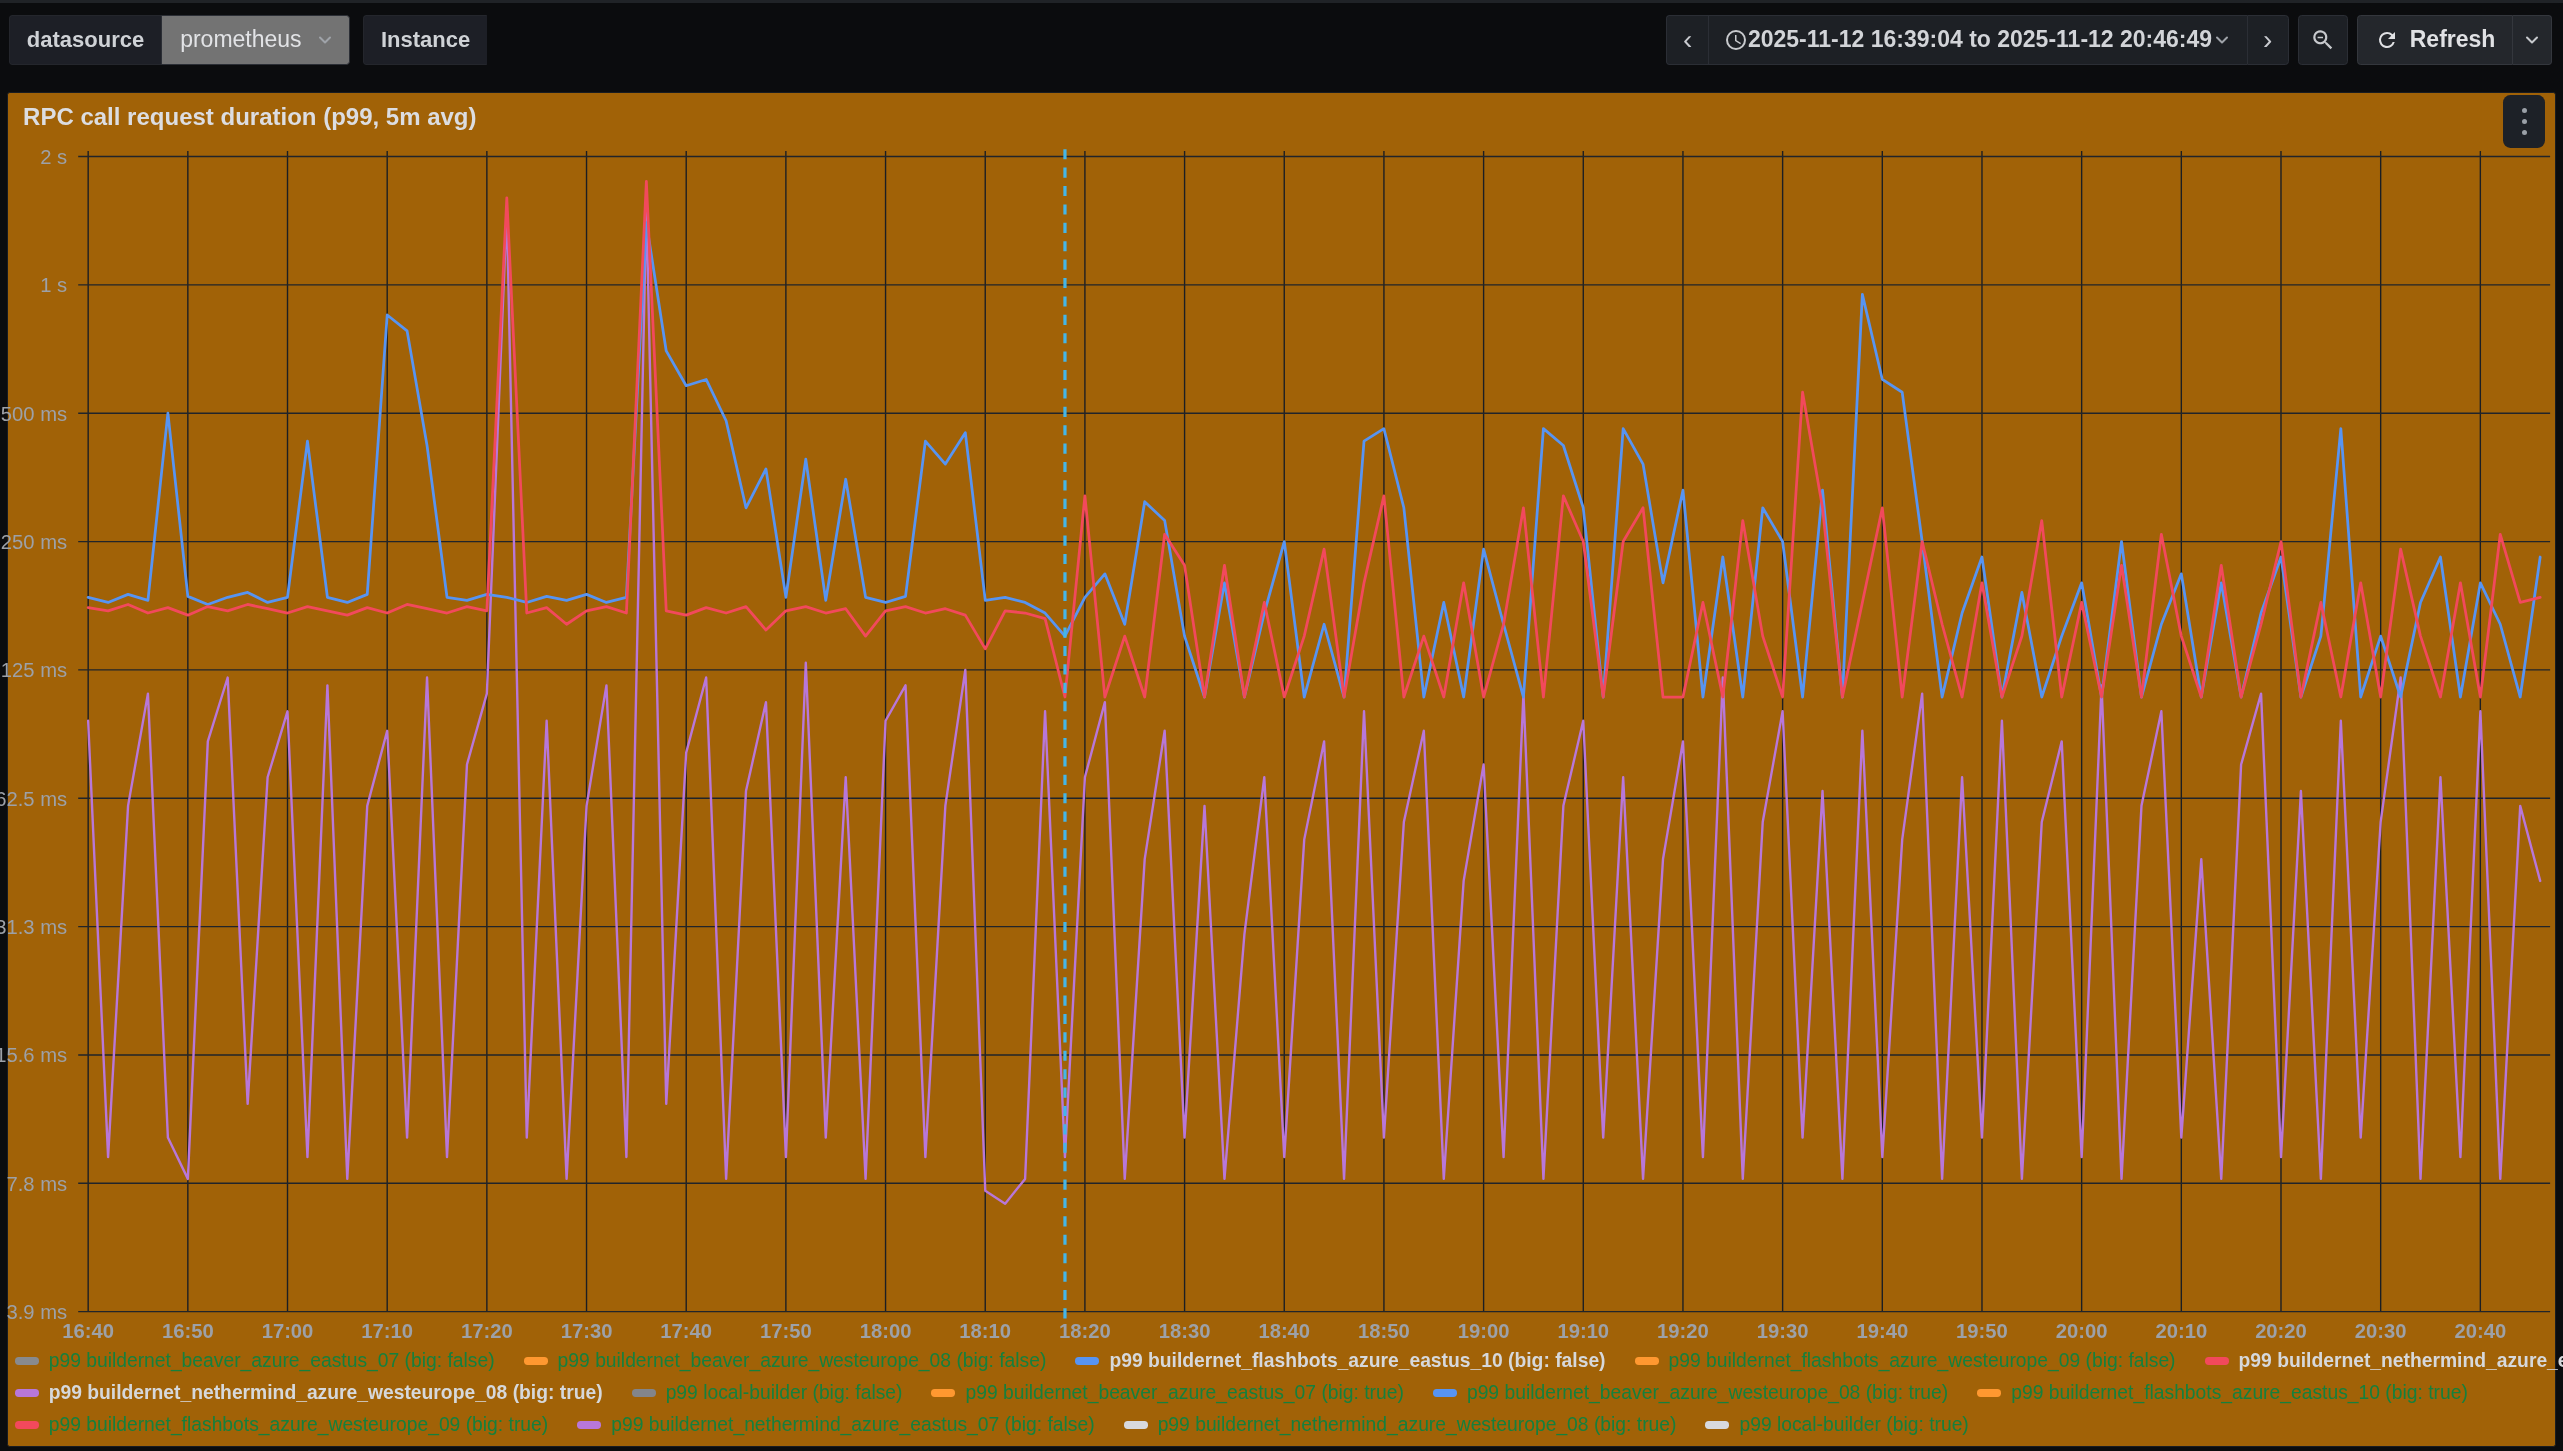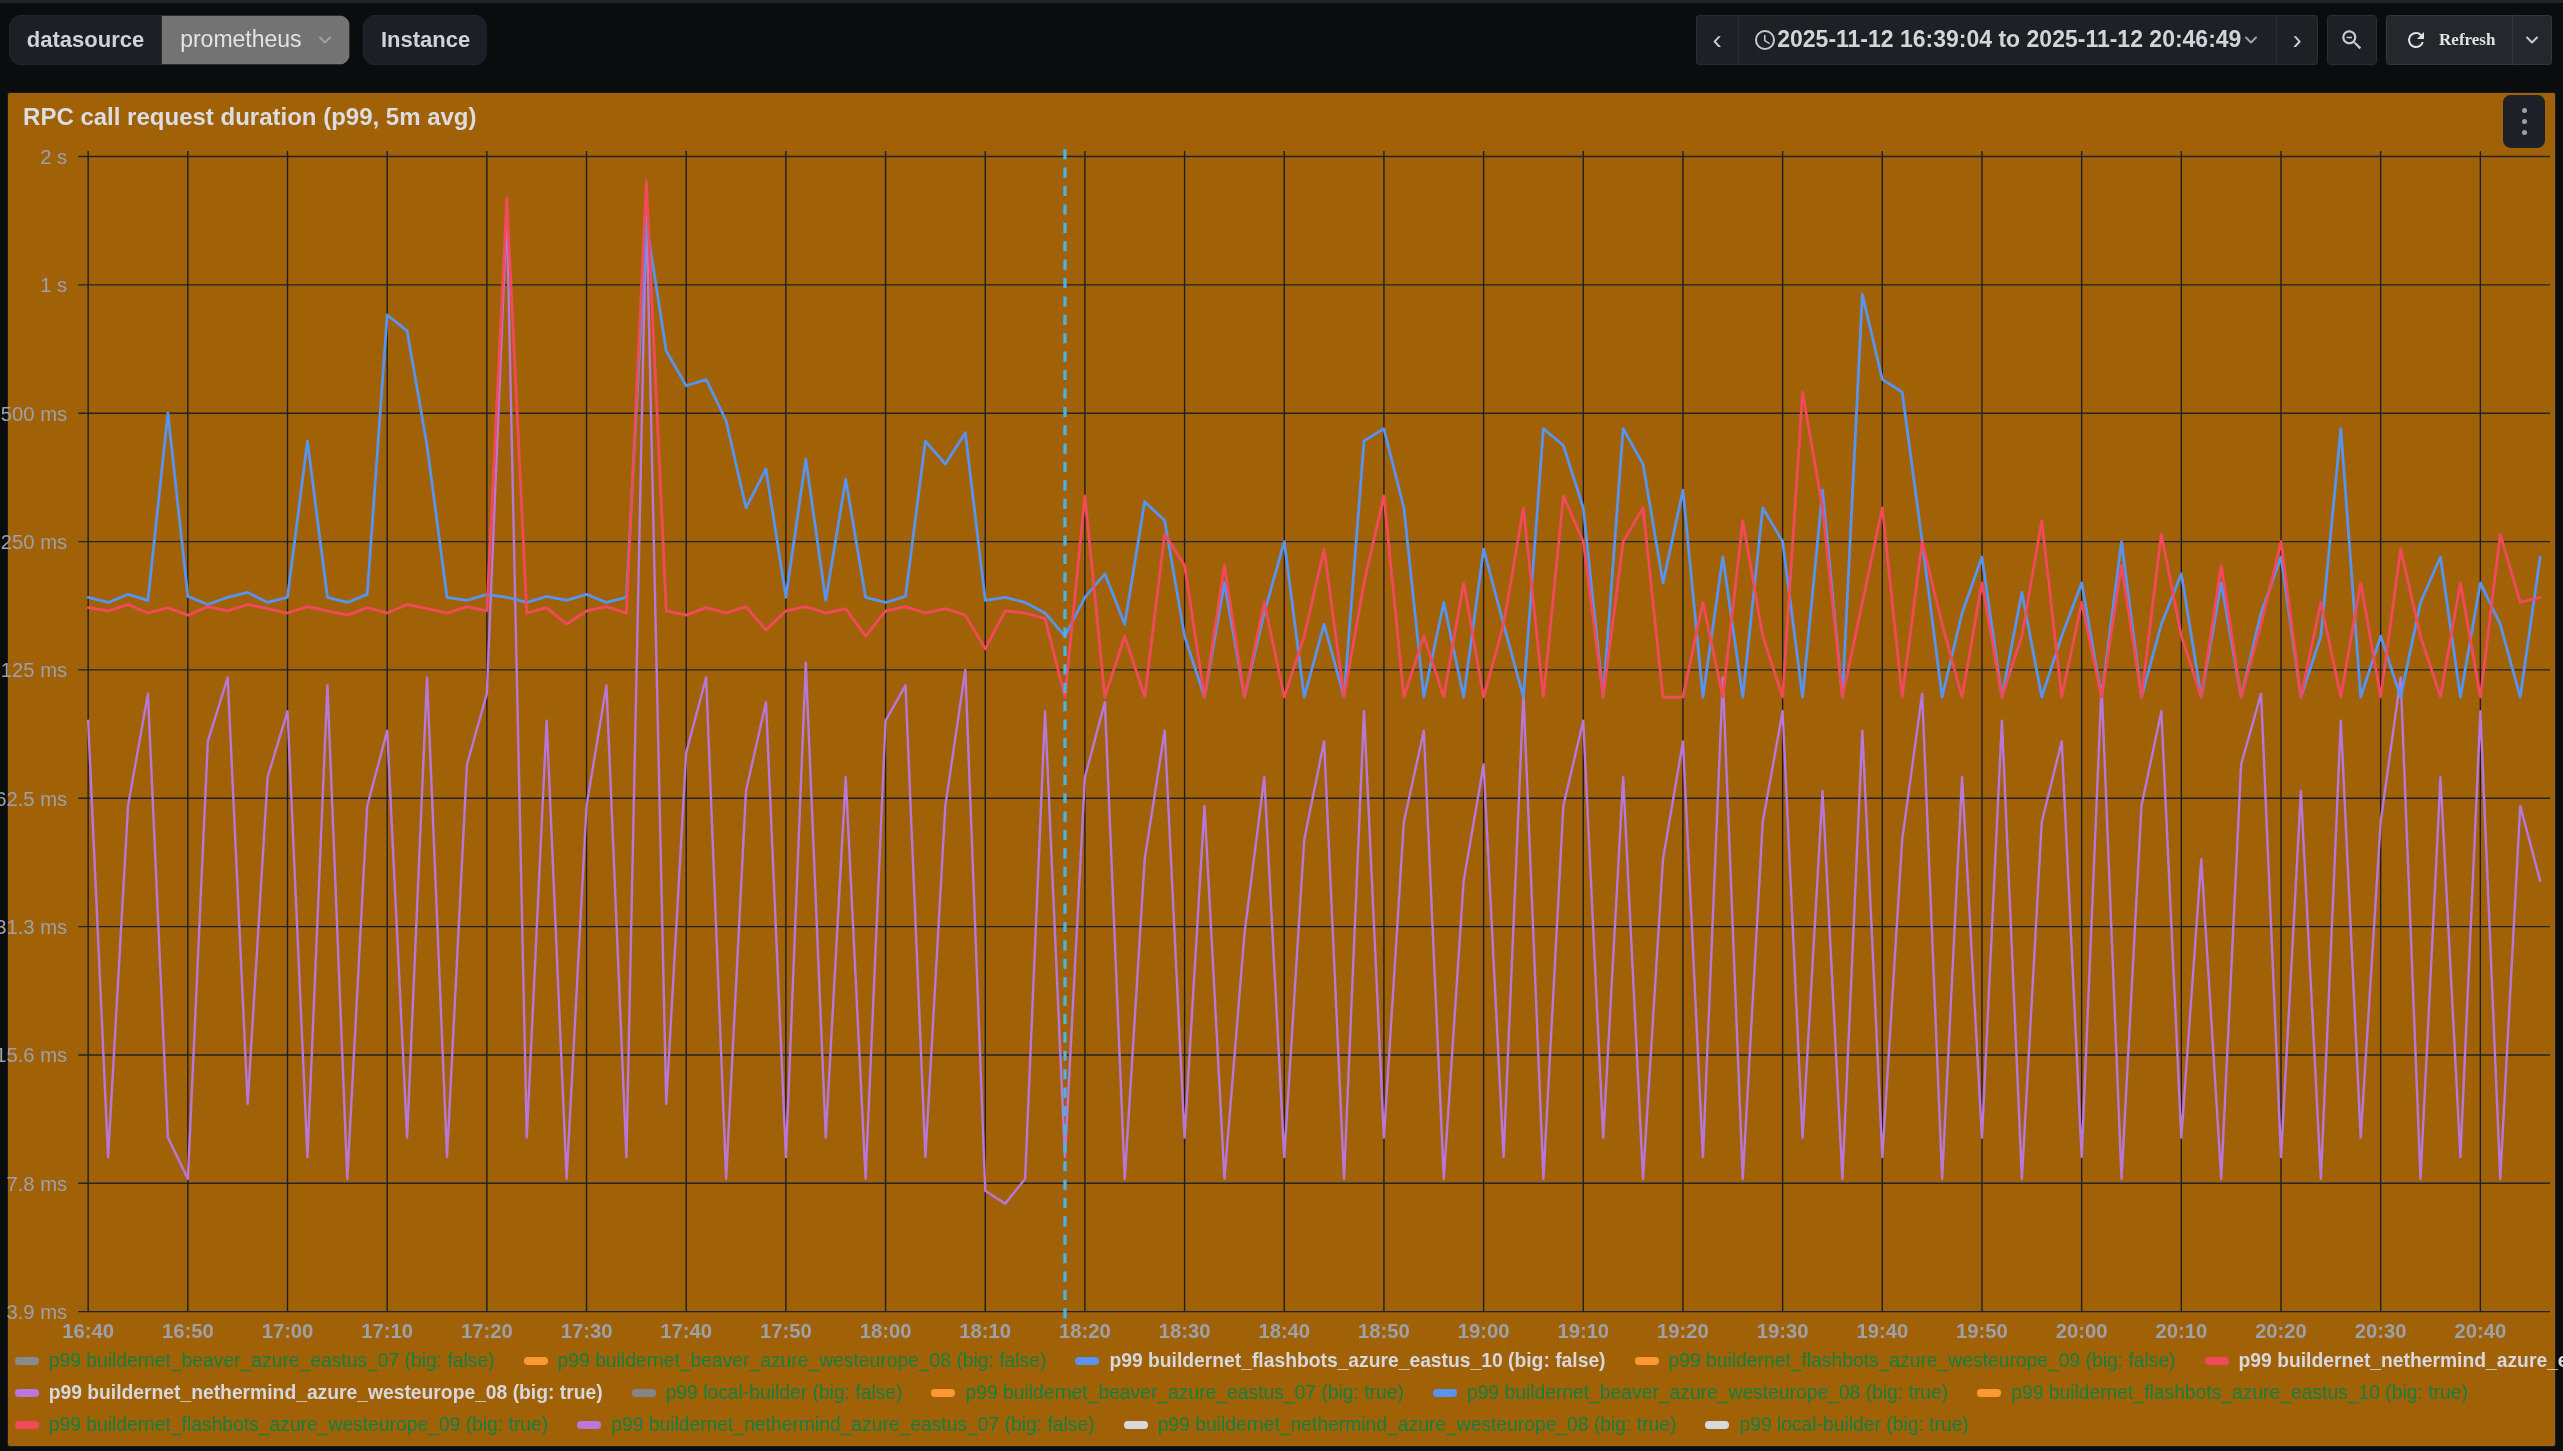--- a/index.html
+++ b/index.html
@@ -1,39 +1,39 @@
 <!DOCTYPE html>
 <html style="font-size:14.7px"><head>
 <meta charset="utf-8">
 <style>
   html,body{margin:0;padding:0;background:#0b0c0e;}
   #screen{position:relative;width:2563px;height:1452px;background:#0b0c0e;overflow:hidden;
           font-family:"Liberation Sans", sans-serif;color:#d2d4d8;}
   #topstrip{position:absolute;left:0;top:0;width:100%;height:2.8px;background:#202327;}
   
   .topbar{position:absolute;left:9.2px;right:11px;top:14.7px;height:50px;display:flex;align-items:center;}
-  .var-group{display:flex;height:50px;margin-right:13px;border-radius:12px;overflow:hidden;}
+  .var-group{display:flex;height:50px;margin-right:13px;border-radius:1px;overflow:hidden;}
   .var-label{background:#1d1f26;color:#cfd2d6;font-size:22px;font-weight:600;display:flex;align-items:center;
              padding:0 16.6px;border:0.9px solid #24262c;border-right:none;border-radius:3.7px 0 0 3.7px;}
   .var-value{background:#737373;border:0.9px solid #2b2e35;border-radius:0 3.7px 3.7px 0;display:flex;align-items:center;
              padding:0 14.7px 0 18.4px;font-size:23px;color:#e2e3e6;cursor:pointer;}
   .var-value .chev{margin-left:13px;}
   .spacer{flex:1;}
   .btn{background:#1d2025;border:0.9px solid #2b2e35;color:#d2d4d8;height:50px;display:flex;align-items:center;
        justify-content:center;font-size:23px;cursor:pointer;box-sizing:border-box;}
   .tp-group{display:flex;height:50px;}
   .tp-group .btn{border-radius:0;border-right:none;}
   .tp-group .btn:first-child{border-radius:3.7px 0 0 3.7px;}
   .tp-group .btn:last-child{border-radius:0 3.7px 3.7px 0;border-right:0.9px solid #2b2e35;}
   .arrow-btn{width:42px;font-size:28px;color:#c9cbd0;}
   .time-range{padding:0 14.7px;font-weight:600;gap:0;}
   .zoomout-btn{width:50px;border-radius:3.7px;margin-left:9.2px;}
   .refresh-group{display:flex;height:50px;margin-left:9.2px;}
   .refresh-main{background:#24272c;border:0.9px solid #34373d;border-radius:3.7px 0 0 3.7px;display:flex;align-items:center;
-                gap:11px;padding:0 16.6px;font-size:17px;font-weight:600;color:#e0e1e4;cursor:pointer;font-family:Liberation Serif, serif;}
+                gap:11px;padding:0 16.6px;font-size:23px;font-weight:600;color:#e0e1e4;cursor:pointer;}
   .refresh-chev{background:#24272c;border:0.9px solid #34373d;border-left:none;border-radius:0 3.7px 3.7px 0;width:39px;
                 display:flex;align-items:center;justify-content:center;cursor:pointer;}
   .icon{display:block;}
   
   .panel{position:absolute;left:7.4px;right:7.4px;top:92px;bottom:5.5px;background:#a16207;border:0.9px solid #191c21;border-radius:2.8px;}
   .panel-header{position:absolute;left:0;top:0;right:0;height:48px;display:flex;align-items:center;}
   .panel-title{margin-left:14.7px;font-size:24px;font-weight:600;color:#dcdde1;}
   .kebab{position:absolute;right:9.2px;top:1.8px;width:42px;height:53px;border-radius:7.4px;background:#1d2127;
          display:flex;flex-direction:column;align-items:center;justify-content:center;gap:5.5px;cursor:pointer;}
   .kebab i{width:5.5px;height:5.5px;border-radius:50%;background:#9aa0a7;}

